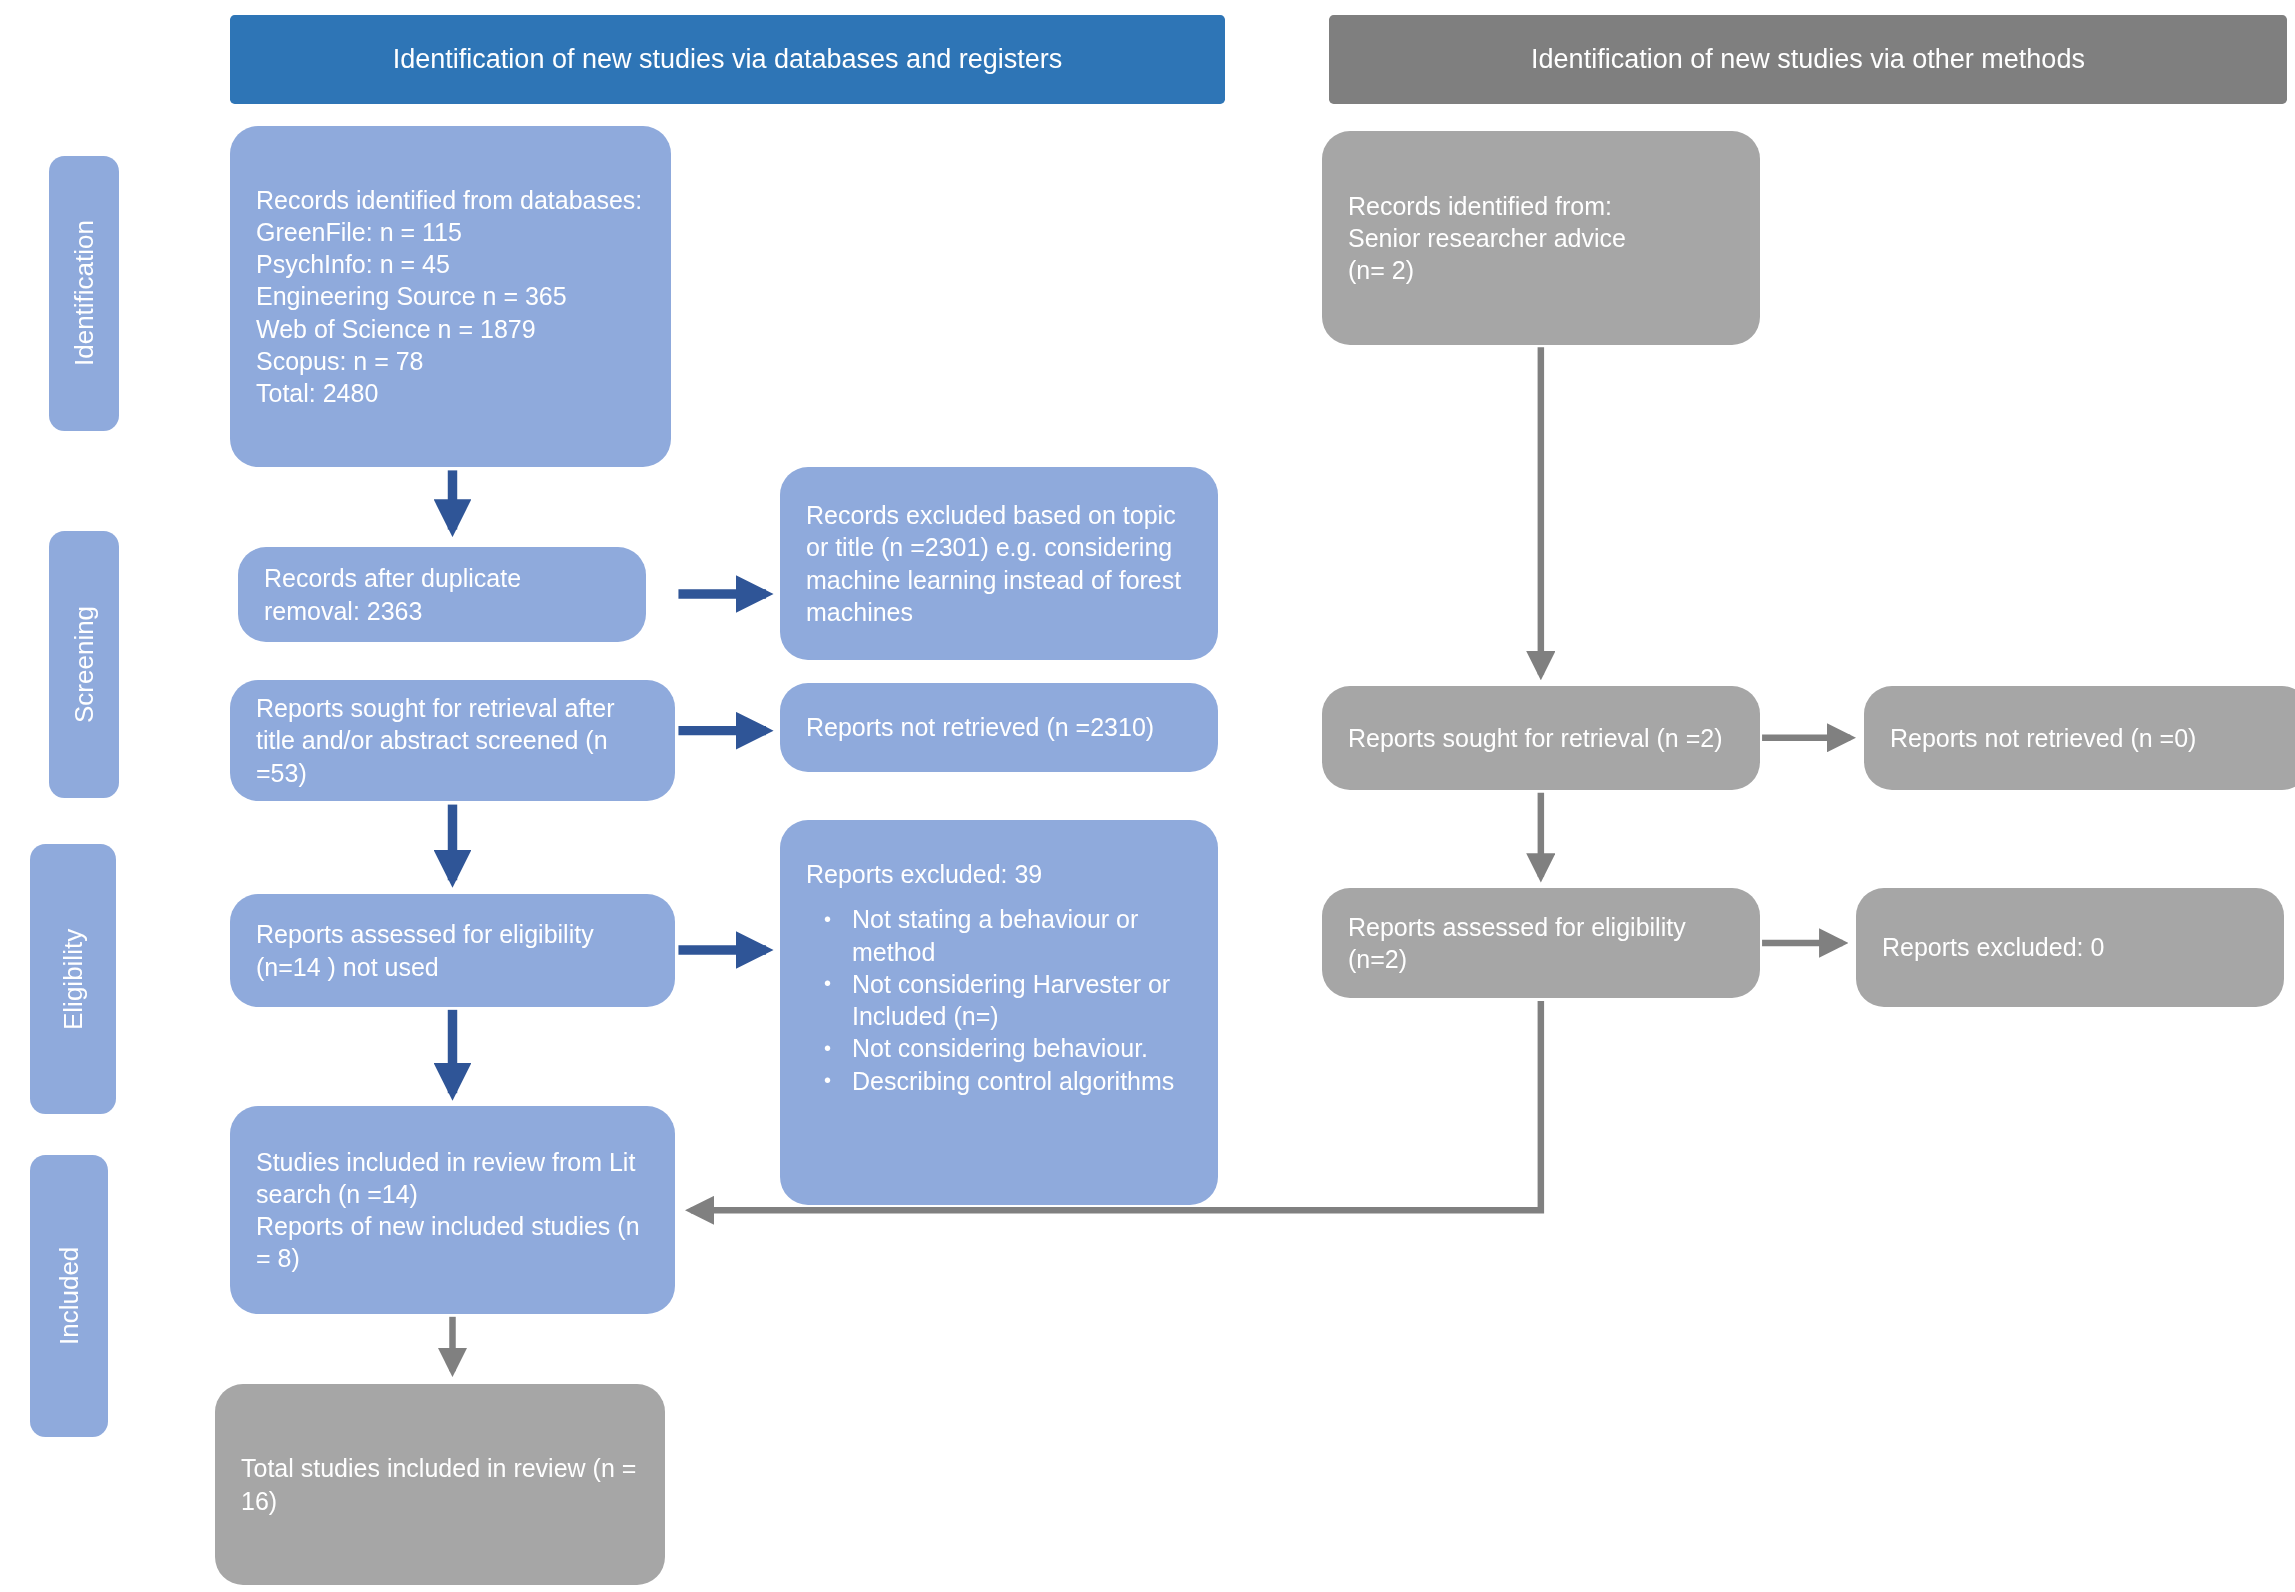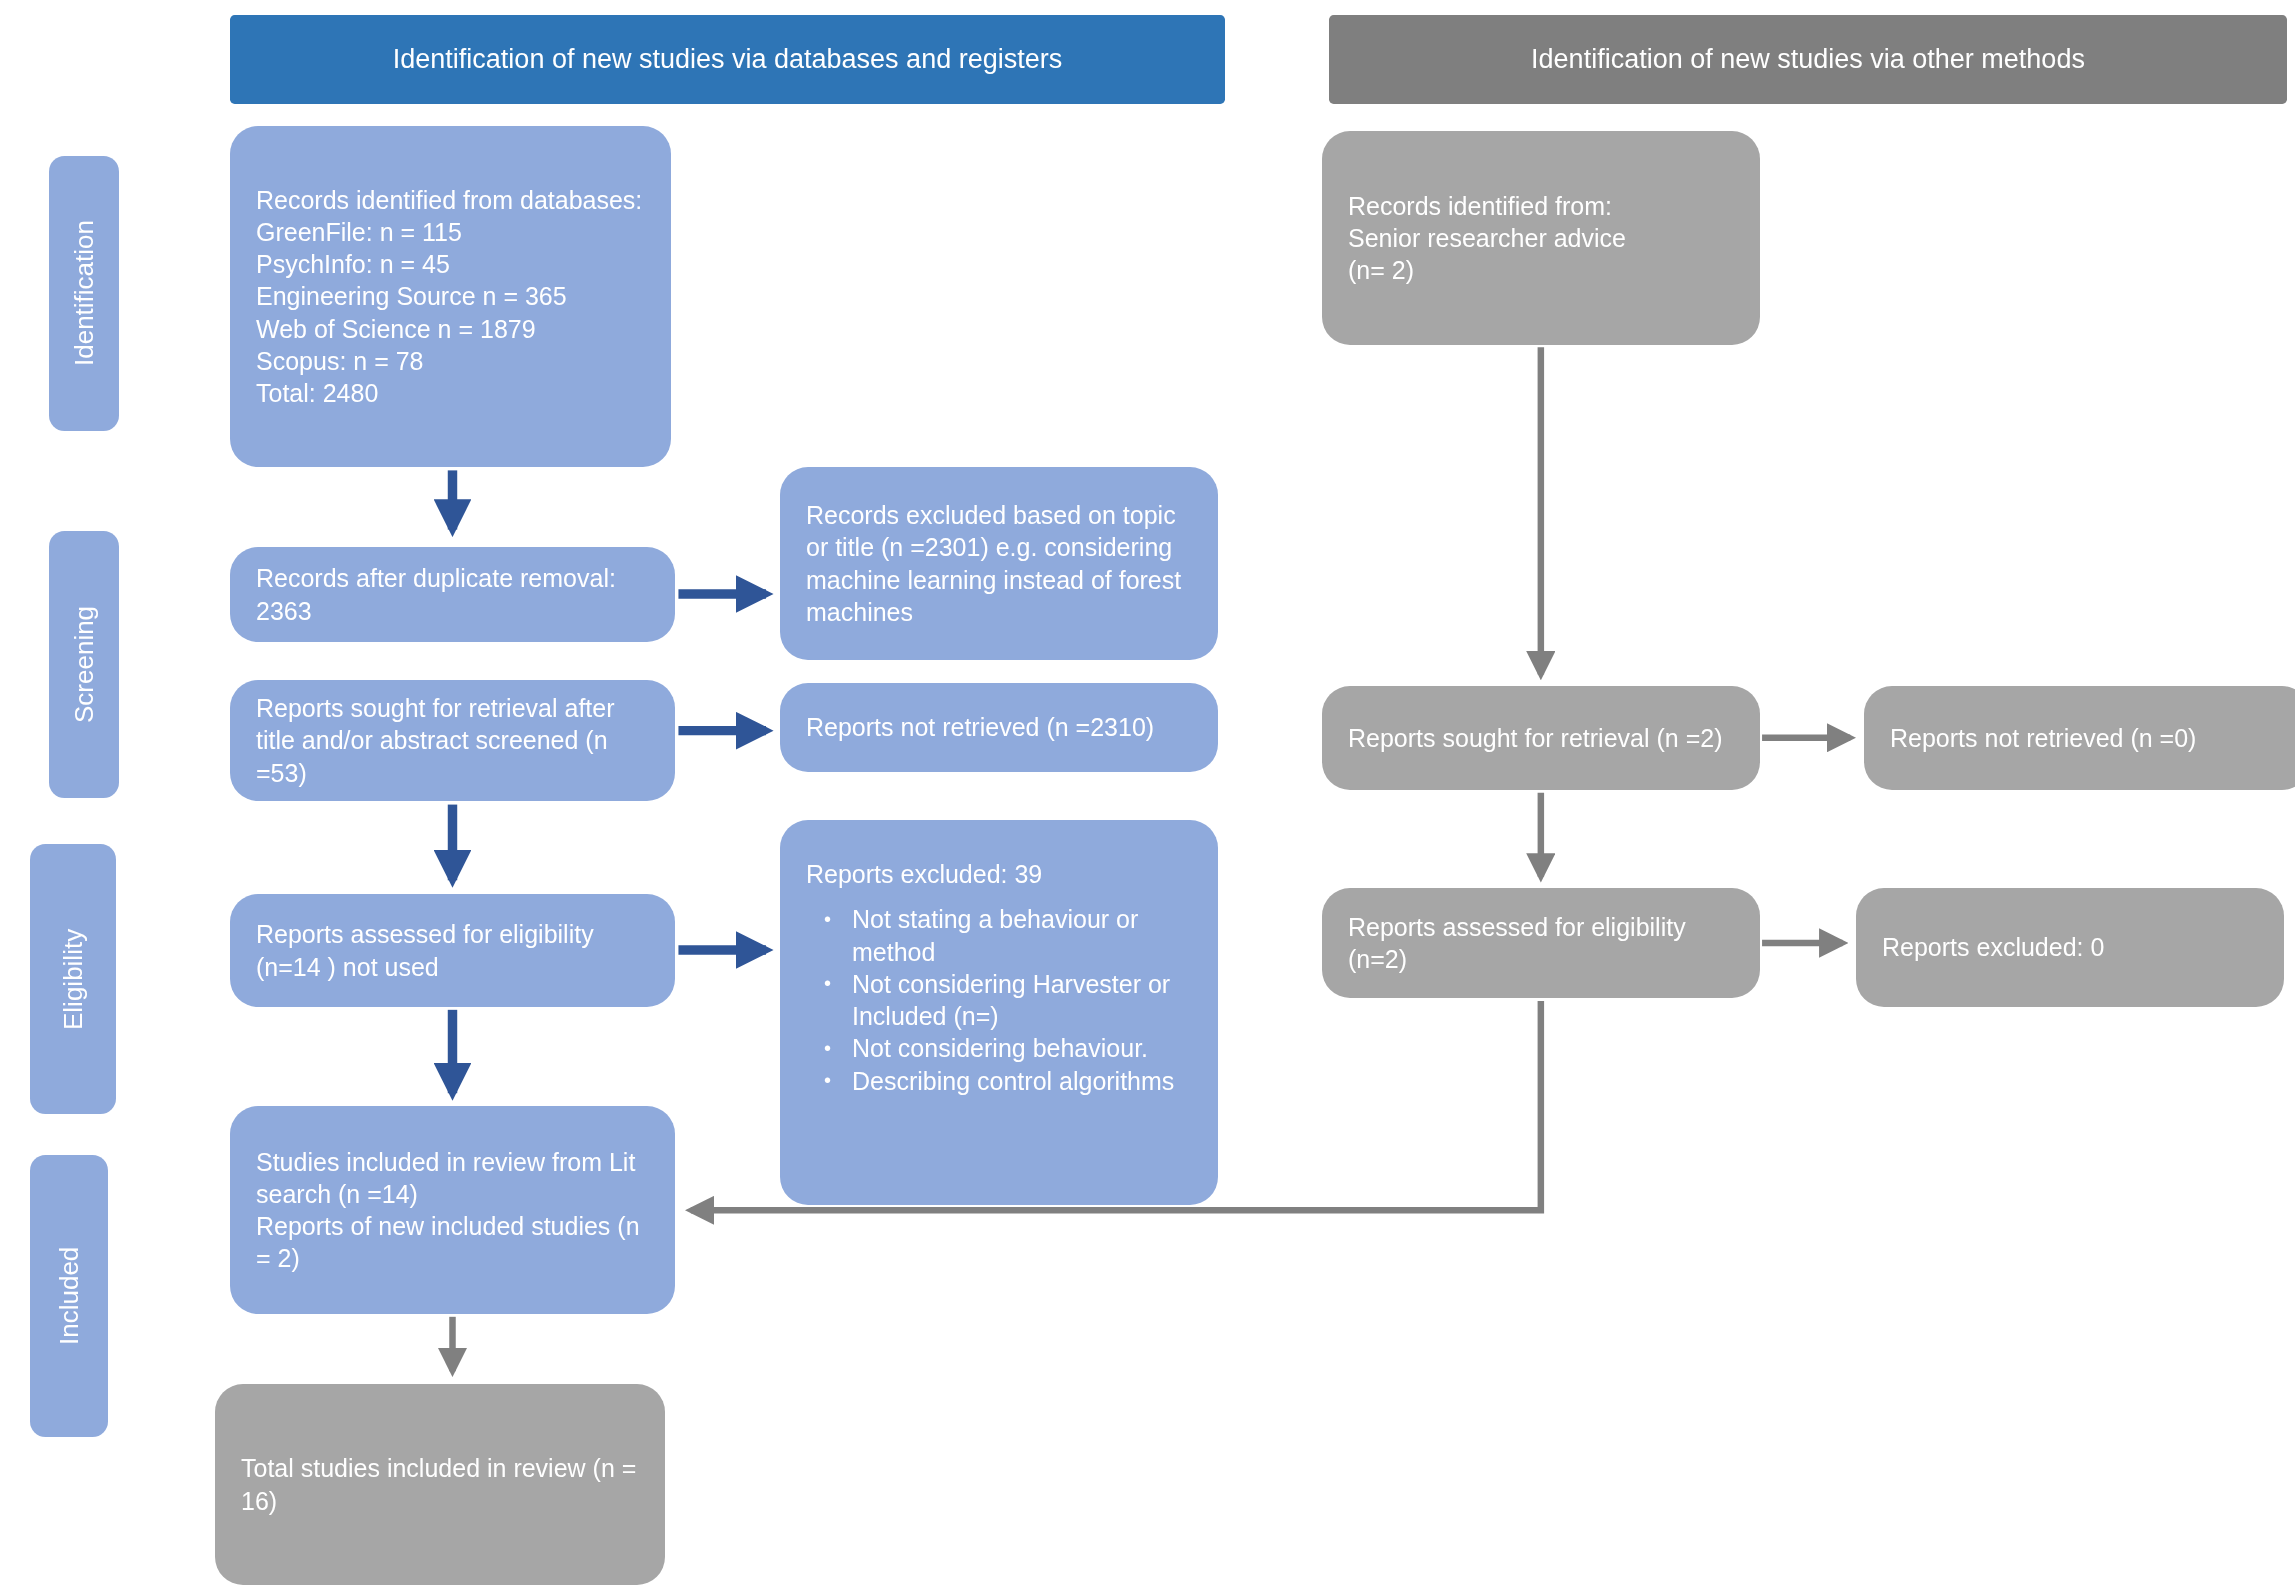--- a/index.html
+++ b/index.html
@@ -69,25 +69,25 @@
   <div class="side" style="left:30px;top:844px;width:86px;height:270px">Eligibility</div>
   <div class="side" style="left:30px;top:1155px;width:78px;height:282px">Included</div>
 
   <div class="box blue" style="left:230px;top:126px;width:441px;height:341px">Records identified from databases:
 GreenFile: n = 115
 PsychInfo: n = 45
 Engineering Source n = 365
 Web of Science n = 1879
 Scopus: n = 78
 Total: 2480</div>
-  <div class="box blue" style="left:230px;top:547px;width:445px;height:95px">Records after duplicate removal: 2363</div>
+  <div class="box blue" style="left:238px;top:547px;width:408px;height:95px">Records after duplicate removal: 2363</div>
   <div class="box blue" style="left:230px;top:680px;width:445px;height:121px">Reports sought for retrieval after title and/or abstract screened (n =53)</div>
   <div class="box blue" style="left:230px;top:894px;width:445px;height:113px">Reports assessed for eligibility (n=14 ) not used</div>
   <div class="box blue" style="left:230px;top:1106px;width:445px;height:208px">Studies included in review from Lit search (n =14)
-Reports of new included studies (n = 2)</div>
+Reports of new included studies (n = 8)</div>
   <div class="box gray" style="left:215px;top:1384px;width:450px;height:201px">Total studies included in review (n = 16)</div>
 
   <div class="box blue" style="left:780px;top:467px;width:438px;height:193px">Records excluded based on topic or title (n =2301) e.g. considering machine learning instead of forest machines</div>
   <div class="box blue" style="left:780px;top:683px;width:438px;height:89px">Reports not retrieved (n =2310)</div>
   <div class="box blue excl" style="left:780px;top:820px;width:438px;height:385px">
     <span>Reports excluded: 39</span>
     <ul>
         <li>Not stating a behaviour or method</li>
         <li>Not considering Harvester or Included (n=)</li>
         <li>Not considering behaviour.</li>

